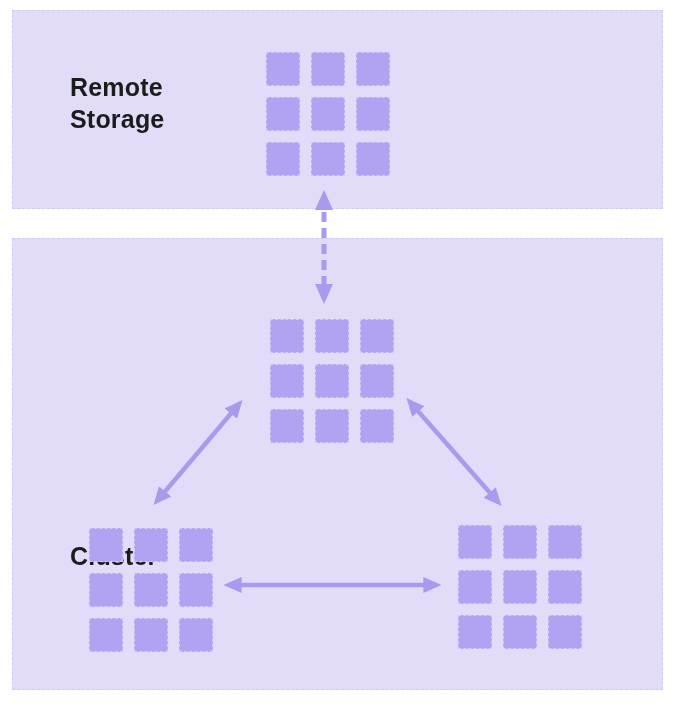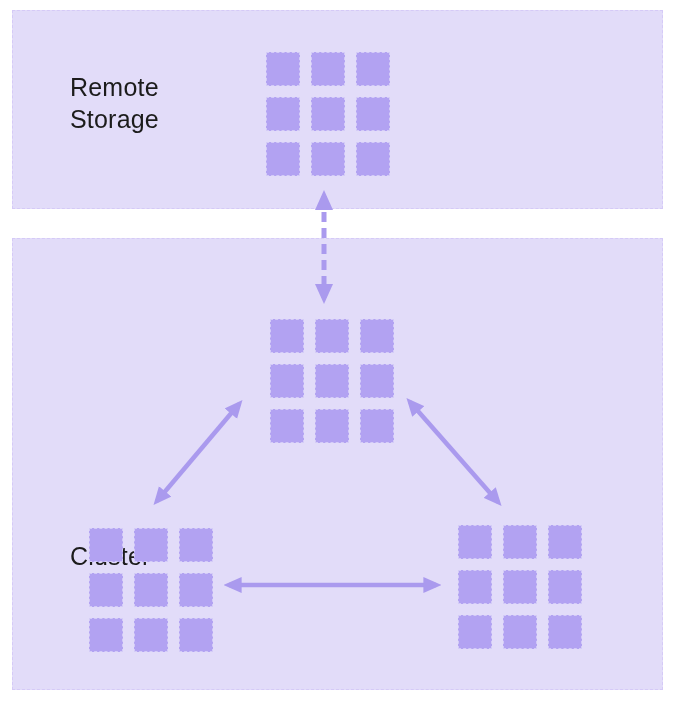--- a/index.html
+++ b/index.html
@@ -7,20 +7,21 @@
     padding: 0;
     background: #ffffff;
     font-family: "Liberation Sans", sans-serif;
   }
   .canvas {
     position: relative;
     width: 673px;
     height: 707px;
     background: var(--bg, #ffffff);
     overflow: hidden;
+    font-weight: bold;
   }
   .panel {
     position: absolute;
     background: var(--panel, #e2dcf9);
     border: 1px dashed rgba(190, 170, 245, 0.35);
     box-sizing: border-box;
   }
   .panel-remote {
     left: 12px; top: 10px;
     width: 651px; height: 199px;

